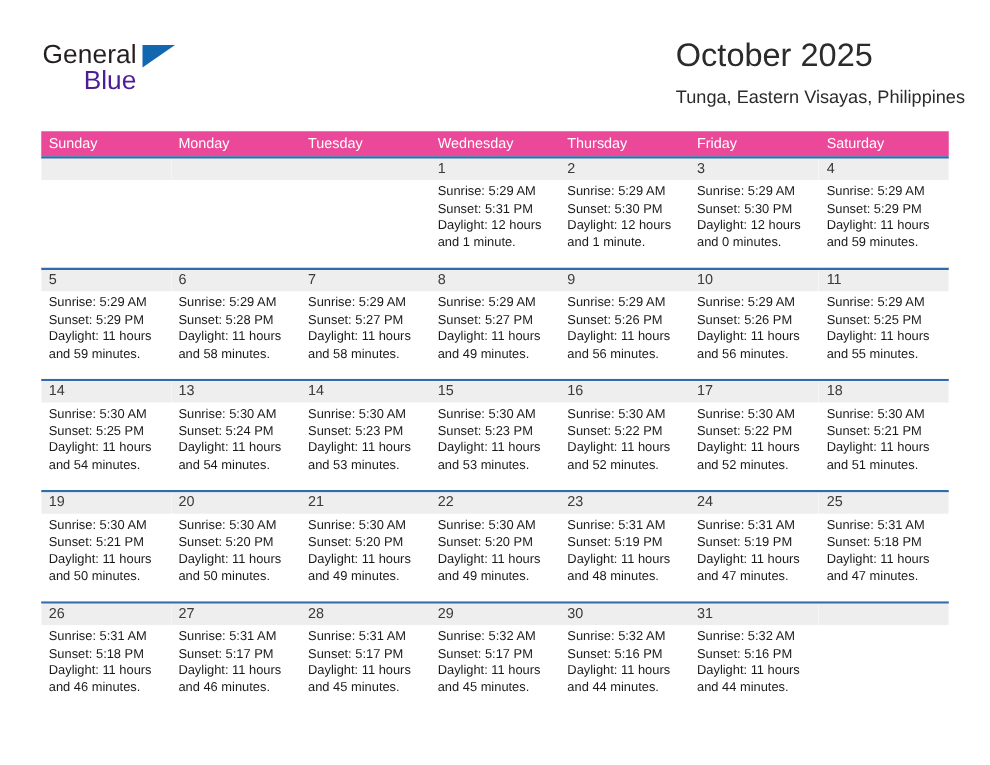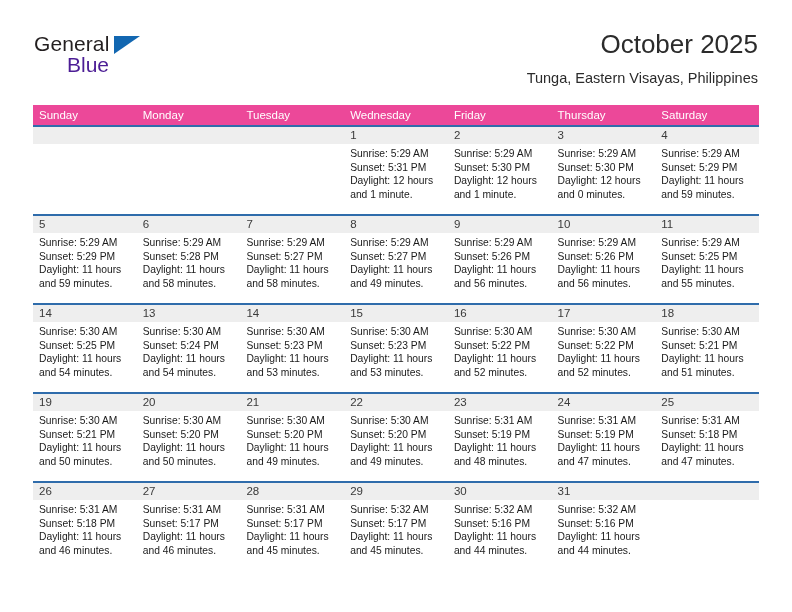--- a/index.html
+++ b/index.html
@@ -18,21 +18,21 @@
     position: relative;
     width: 792px;
     height: 612px;
   }
 
   
   .header {
     position: absolute;
     left: 34px;
     top: 28px;
-    right: 34px;
+    right: 20px;
     height: 70px;
   }
   .logo {
     position: absolute;
     left: 0;
     top: 4px;
     width: 180px;
     height: 56px;
   }
   .logo-general {
@@ -59,21 +59,21 @@
     width: 0;
     height: 0;
     border-left: 26px solid #1267b1;
     border-bottom: 18px solid transparent;
   }
 
   .title-block {
     position: absolute;
     right: 0;
     top: 0;
-    text-align: right;
+    text-align: left;
   }
   .month-title {
     font-size: 26px;
     color: #2b2b2b;
     line-height: 32px;
     white-space: nowrap;
   }
   .location {
     font-size: 14.5px;
     color: #2b2b2b;
@@ -163,22 +163,22 @@
 
   </div>
 
   <div class="calendar">
 
     <div class="weekday-row">
       <div class="weekday">Sunday</div>
       <div class="weekday">Monday</div>
       <div class="weekday">Tuesday</div>
       <div class="weekday">Wednesday</div>
+      <div class="weekday">Thursday</div>
       <div class="weekday">Friday</div>
-      <div class="weekday">Thursday</div>
       <div class="weekday">Saturday</div>
     </div>
 
     <div class="week-row">
       <div class="day-cell empty">
         <div class="day-number-band"></div>
         <div class="day-info">
           <div></div>
           <div></div>
           <div></div>

